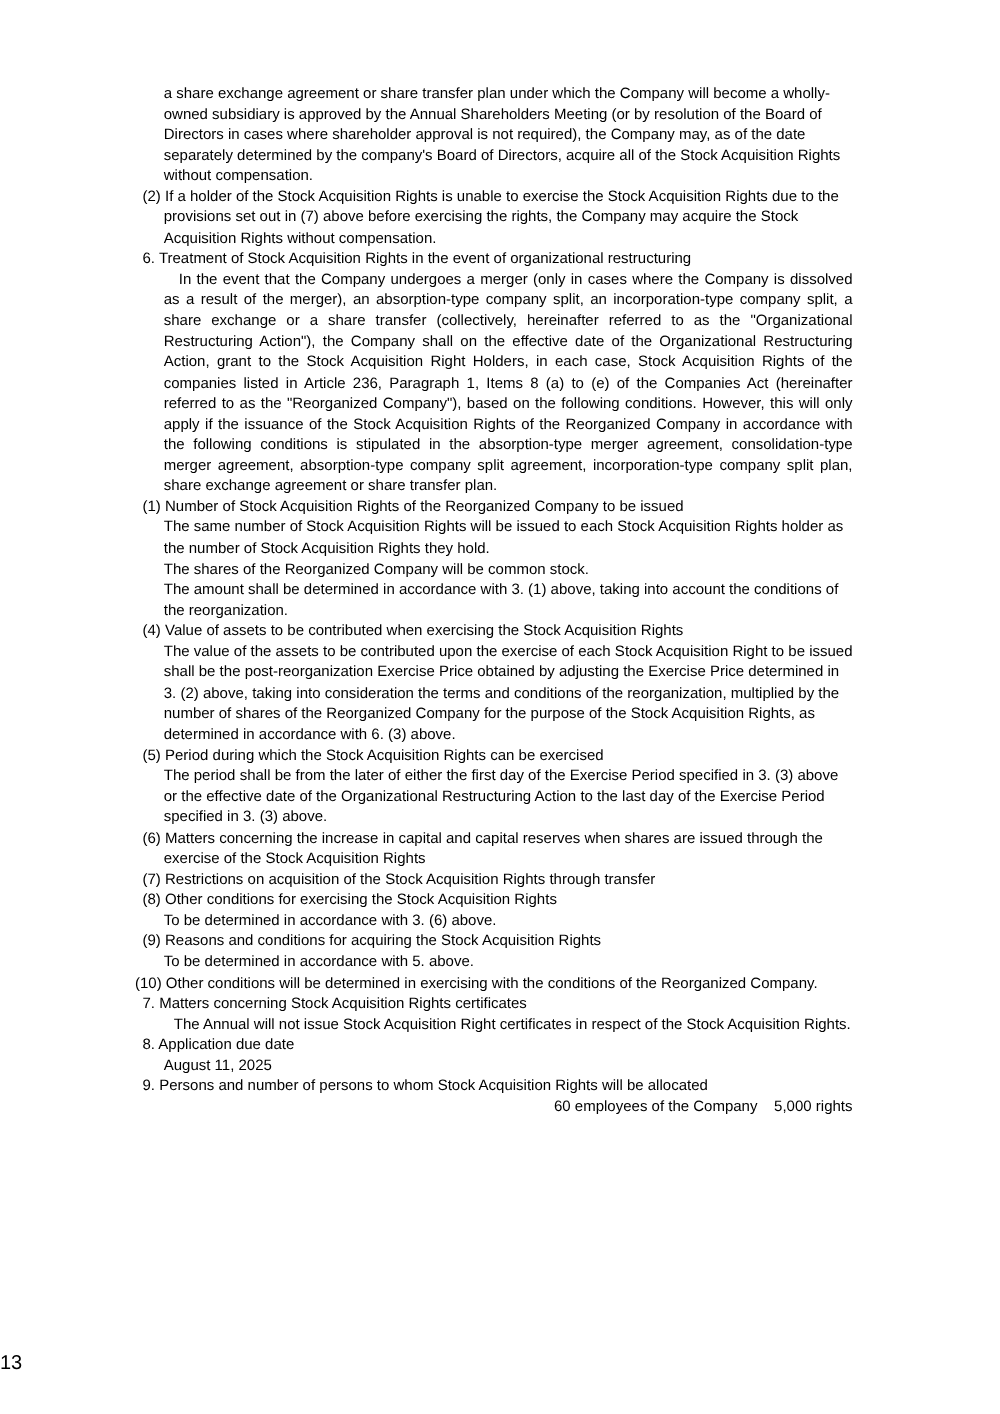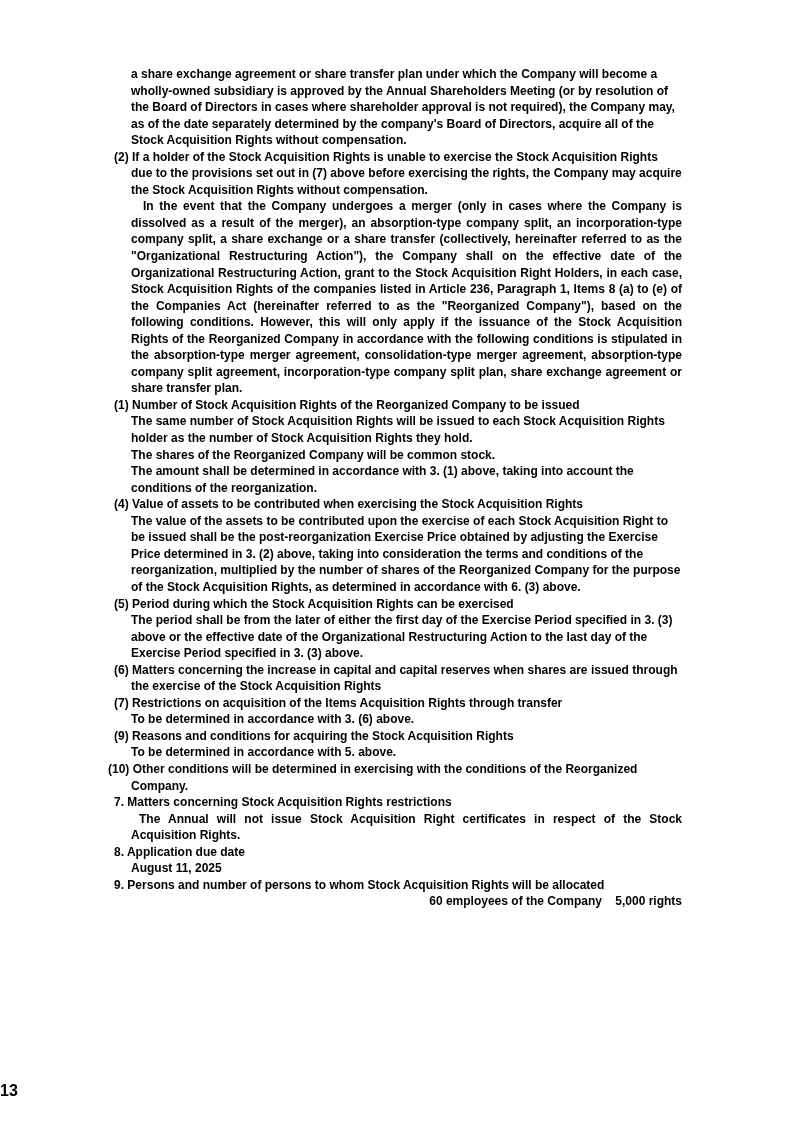--- a/index.html
+++ b/index.html
@@ -9,21 +9,20 @@
   }
   .page {
     position: relative;
     width: 800px;
     height: 1131px;
     background: #ffffff;
     font-family: "Liberation Sans", sans-serif;
     font-size: 12px;
     color: #000000;
     overflow: hidden;
-    font-weight: bold;
   }
   .content {
     position: absolute;
     left: 131px;
     top: 66px;
     width: 551px;
     line-height: 1.38;
   }
   .content p {
     margin: 0;
@@ -79,48 +78,50 @@
 </head>
 <body>
 
 <div class="page">
   <div class="content">
 
     <p class="body">a share exchange agreement or share transfer plan under which the Company will become a wholly-owned subsidiary is approved by the Annual Shareholders Meeting (or by resolution of the Board of Directors in cases where shareholder approval is not required), the Company may, as of the date separately determined by the company's Board of Directors, acquire all of the Stock Acquisition Rights without compensation.</p>
 
     <p class="hang"><span>(2)</span> <span>If a holder of the Stock Acquisition Rights is unable to exercise the Stock Acquisition Rights due to the provisions set out in (7) above before exercising the rights, the Company may acquire the Stock Acquisition Rights without compensation.</span></p>
 
+    <p class="numsec"><span>6.</span> <span>Treatment of Stock Acquisition Rights in the event of organizational restructuring</span></p>
 
     <p class="mainpara">In the event that the Company undergoes a merger (only in cases where the Company is dissolved as a result of the merger), an absorption-type company split, an incorporation-type company split, a share exchange or a share transfer (collectively, hereinafter referred to as the "Organizational Restructuring Action"), the Company shall on the effective date of the Organizational Restructuring Action, grant to the Stock Acquisition Right Holders, in each case, Stock Acquisition Rights of the companies listed in Article 236, Paragraph 1, Items 8 (a) to (e) of the Companies Act (hereinafter referred to as the "Reorganized Company"), based on the following conditions. However, this will only apply if the issuance of the Stock Acquisition Rights of the Reorganized Company in accordance with the following conditions is stipulated in the absorption-type merger agreement, consolidation-type merger agreement, absorption-type company split agreement, incorporation-type company split plan, share exchange agreement or share transfer plan.</p>
 
     <p class="hang"><span>(1)</span> <span>Number of Stock Acquisition Rights of the Reorganized Company to be issued</span></p>
     <p class="body">The same number of Stock Acquisition Rights will be issued to each Stock Acquisition Rights holder as the number of Stock Acquisition Rights they hold.</p>
 
     <p class="body">The shares of the Reorganized Company will be common stock.</p>
 
     <p class="body">The amount shall be determined in accordance with 3. (1) above, taking into account the conditions of the reorganization.</p>
 
     <p class="hang"><span>(4)</span> <span>Value of assets to be contributed when exercising the Stock Acquisition Rights</span></p>
     <p class="body">The value of the assets to be contributed upon the exercise of each Stock Acquisition Right to be issued shall be the post-reorganization Exercise Price obtained by adjusting the Exercise Price determined in 3. (2) above, taking into consideration the terms and conditions of the reorganization, multiplied by the number of shares of the Reorganized Company for the purpose of the Stock Acquisition Rights, as determined in accordance with 6. (3) above.</p>
 
     <p class="hang"><span>(5)</span> <span>Period during which the Stock Acquisition Rights can be exercised</span></p>
     <p class="body">The period shall be from the later of either the first day of the Exercise Period specified in 3. (3) above or the effective date of the Organizational Restructuring Action to the last day of the Exercise Period specified in 3. (3) above.</p>
 
     <p class="hang"><span>(6)</span> <span>Matters concerning the increase in capital and capital reserves when shares are issued through the exercise of the Stock Acquisition Rights</span></p>
 
-    <p class="hang"><span>(7)</span> <span>Restrictions on acquisition of the Items Acquisition Rights through transfer</span></p>
+    <p class="hang"><span>(7)</span> <span>Restrictions on acquisition of the Stock Acquisition Rights through transfer</span></p>
 
+    <p class="hang"><span>(8)</span> <span>Other conditions for exercising the Stock Acquisition Rights</span></p>
     <p class="body">To be determined in accordance with 3. (6) above.</p>
 
     <p class="hang"><span>(9)</span> <span>Reasons and conditions for acquiring the Stock Acquisition Rights</span></p>
     <p class="body">To be determined in accordance with 5. above.</p>
 
     <p class="hang10"><span>(10)</span> <span>Other conditions will be determined in exercising with the conditions of the Reorganized Company.</span></p>
 
-    <p class="numsec"><span>7.</span> <span>Matters concerning Stock Acquisition Rights restrictions</span></p>
+    <p class="numsec"><span>7.</span> <span>Matters concerning Stock Acquisition Rights certificates</span></p>
     <p class="body-just">The Annual will not issue Stock Acquisition Right certificates in respect of the Stock Acquisition Rights.</p>
 
     <p class="numsec"><span>8.</span> <span>Application due date</span></p>
     <p class="body">August 11, 2025</p>
 
     <p class="numsec"><span>9.</span> <span>Persons and number of persons to whom Stock Acquisition Rights will be allocated</span></p>
     <p class="body prewrap">60 employees of the Company    5,000 rights</p>
 
   </div>
 

